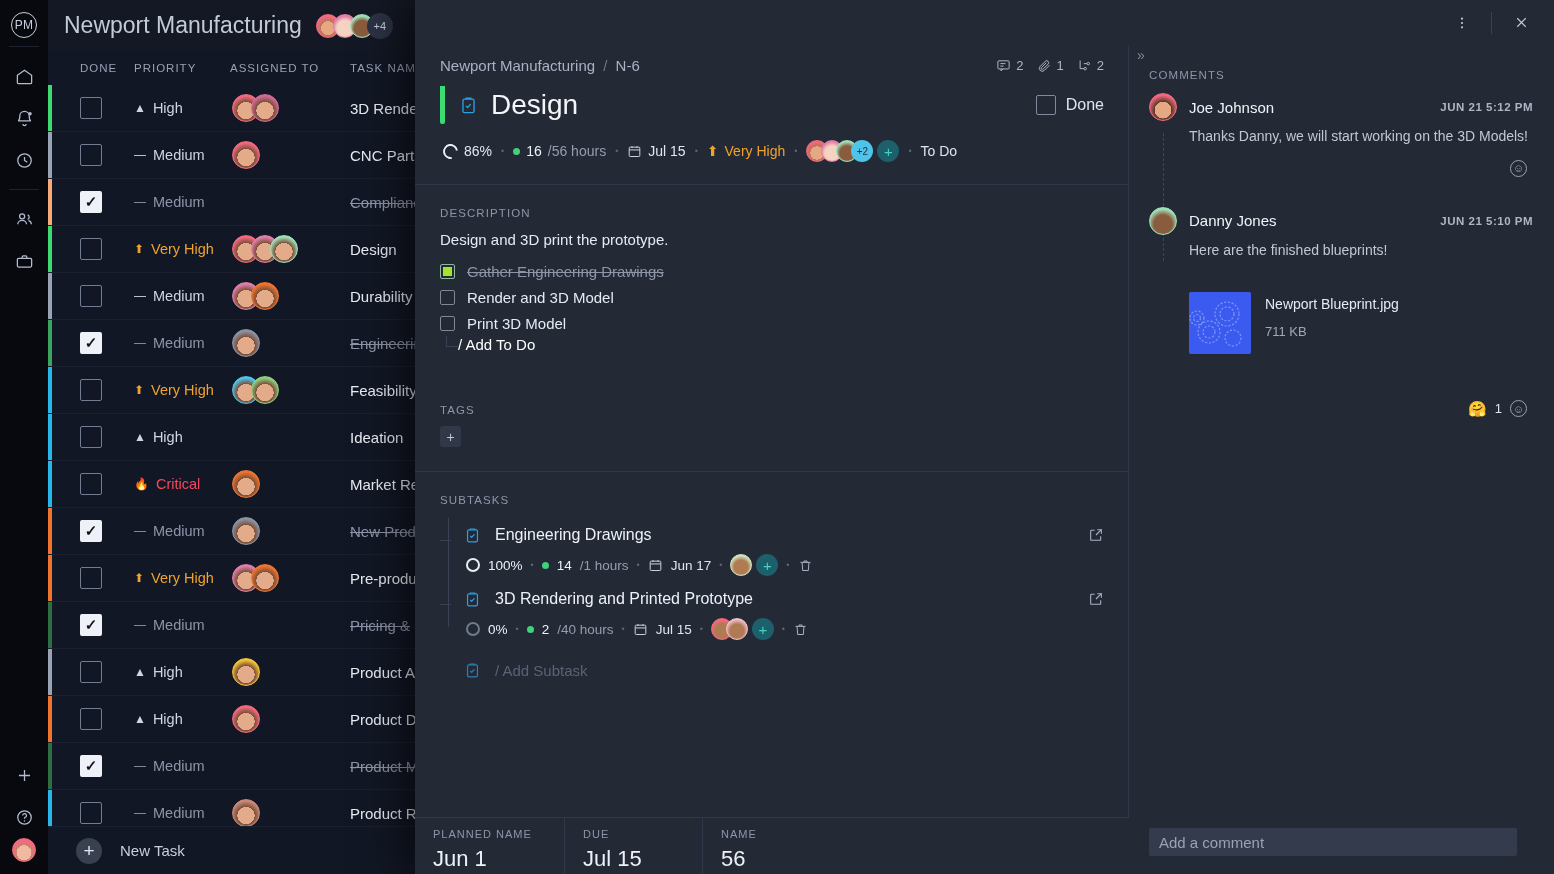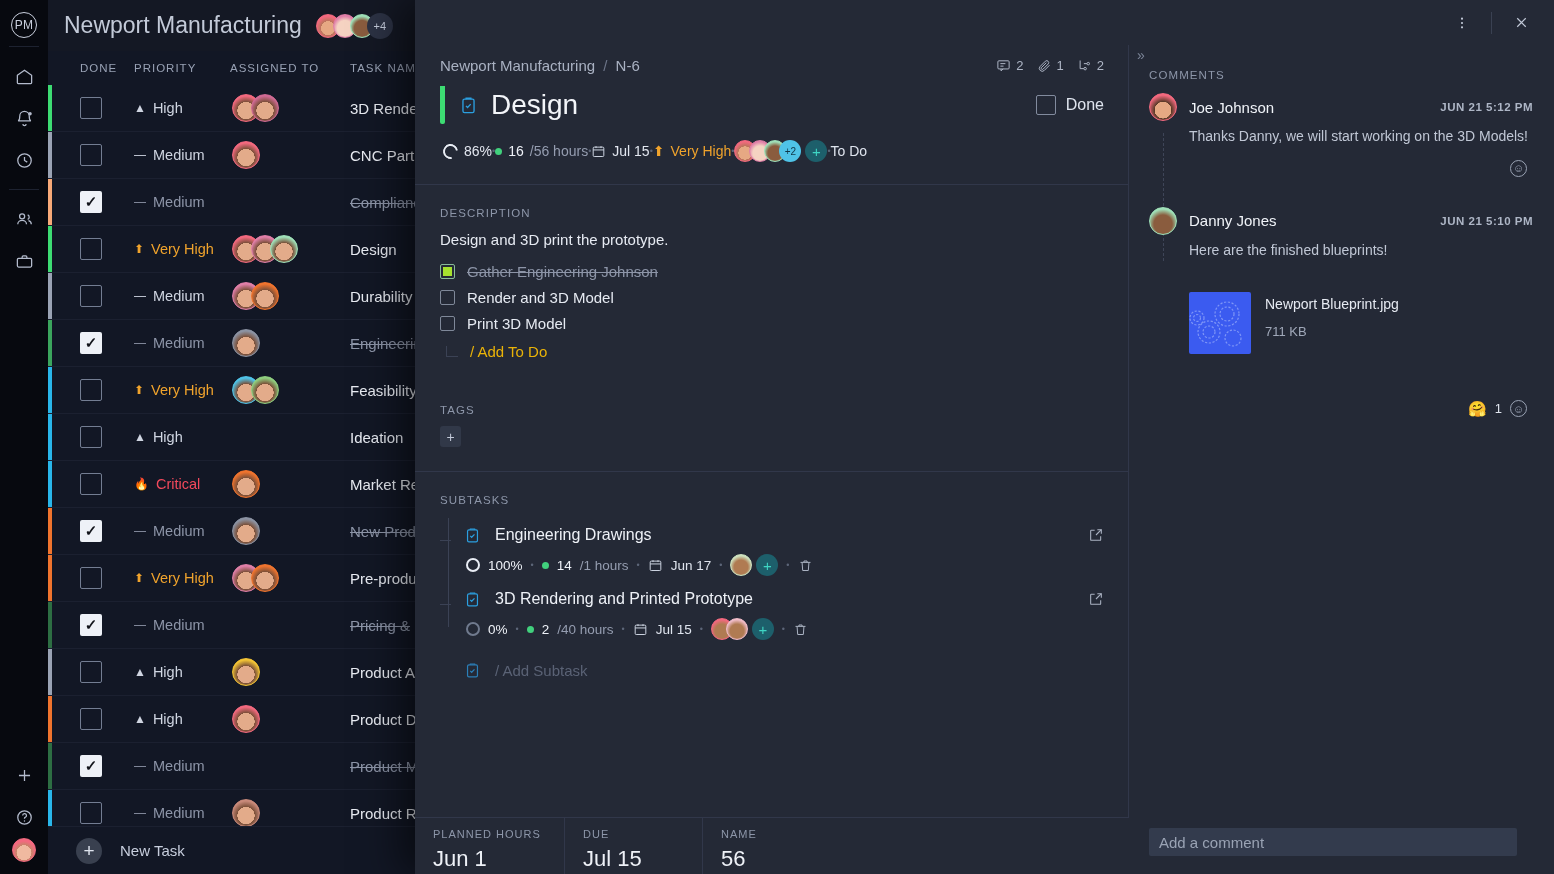--- a/index.html
+++ b/index.html
@@ -137,21 +137,21 @@
     border-radius: 0 0 2px 2px; margin-right: 14px;
   }
   .title-clip { color: #2b9fe0; margin-right: 13px; display: flex; }
   .title-clip svg { width: 19px; height: 19px; }
   .page-title { font-size: 28px; font-weight: 400; color: #f3f5f9; }
   .done-toggle { margin-left: auto; display: flex; align-items: center; gap: 10px; }
   .done-box { width: 20px; height: 20px; border: 1.4px solid #828b9e; border-radius: 2px; }
   .done-lbl { font-size: 16px; color: #dfe4ee; }
 
   .meta-row {
-    display: flex; align-items: center; padding: 16px 24px 0 28px;
+    display: flex; align-items: center; gap: 9px; padding: 16px 24px 0 28px;
     font-size: 14px; color: #e2e6ef; flex-wrap: nowrap;
   }
   .meta-dot { color: #5c6578; font-size: 9px; }
   .ring {
     width: 15px; height: 15px; border-radius: 50%;
     border: 2.3px solid #e9edf5; border-right-color: transparent; transform: rotate(35deg);
   }
   .ring-full { width: 14px; height: 14px; border-radius: 50%; border: 2.3px solid #e9edf5; }
   .ring-empty { width: 14px; height: 14px; border-radius: 50%; border: 2.3px solid #707a8e; }
   .mi { display: flex; align-items: center; gap: 6px; }
@@ -180,21 +180,21 @@
   }
   .desc-text { font-size: 15px; color: #e6eaf2; padding: 12px 24px 0 25px; }
 
   .todo-list { padding: 10px 24px 0 25px; }
   .todo-item { display: flex; align-items: center; gap: 12px; height: 26px; }
   .todo-box { width: 15px; height: 15px; border: 1.4px solid #7f8899; border-radius: 2px; }
   .todo-box.checked { border-color: #8b9;  background: transparent; display:flex; align-items:center; justify-content:center; }
   .todo-box.checked i { width: 9px; height: 9px; background: #a6e22e; display: block; }
   .todo-txt { font-size: 15px; color: #e6eaf2; }
   .todo-item.done .todo-txt { color: #8d95a8; text-decoration: line-through; }
-  .addtodo { display: flex; align-items: center; gap: 12px; height: 30px; color: #eab308; font-size: 15px; padding-left: 4px;}
+  .addtodo { display: flex; height: 30px; color: #ffffff; font-size: 15px; padding-left: 4px;}
   .addtodo .elbow { width: 12px; height: 11px; border-left: 1.3px solid #3b4255; border-bottom: 1.3px solid #3b4255; margin-left: 2px;}
 
   .tag-add {
     margin: 10px 24px 0 25px; width: 21px; height: 21px; border: 1.3px solid #49506200;
     background: #313848; border-radius: 3px; color: #c2c9d8;
     display: flex; align-items: center; justify-content: center; font-size: 14px; line-height: 1;
   }
 
   .subtasks { padding: 6px 24px 0 25px; position: relative; text-align: center; }
   .st-tree { position: absolute; left: 33px; top: 12px; bottom: 52px; width: 1px; background: #3b4255; }
@@ -667,21 +667,21 @@
           <div class="hr"></div>
 
           <div class="sec-label">DESCRIPTION</div>
           <div class="desc-text">Design and 3D print the prototype.</div>
 
           <div class="todo-list" id="todos">
               <div class="todo-item done">
                 <div class="todo-box checked">
                   <i></i>
                 </div>
-                <div class="todo-txt">Gather Engineering Johnson</div>
+                <div class="todo-txt">Gather Engineering Drawings</div>
               </div>
               <div class="todo-item">
                 <div class="todo-box"></div>
                 <div class="todo-txt">Render and 3D Model</div>
               </div>
               <div class="todo-item">
                 <div class="todo-box"></div>
                 <div class="todo-txt">Print 3D Model</div>
               </div>
             </div>
@@ -803,21 +803,21 @@
                     <path d="M8.8 12.5l2 2 4-4.2"></path>
                   </svg>
               </span>
               <span>/ Add Subtask</span>
             </div>
           </div>
         </div>
 
         <div class="bottom-stats" id="stats">
             <div class="stat" style="width: 150px;">
-              <div class="stat-lbl">PLANNED HOURS</div>
+              <div class="stat-lbl">PLANNED NAME</div>
               <div class="stat-val">Jun 1</div>
             </div>
             <div class="stat" style="width: 138px;">
               <div class="stat-lbl">DUE</div>
               <div class="stat-val">Jul 15</div>
             </div>
             <div class="stat" style="width: 122px;">
               <div class="stat-lbl">NAME</div>
               <div class="stat-val">56</div>
             </div>

